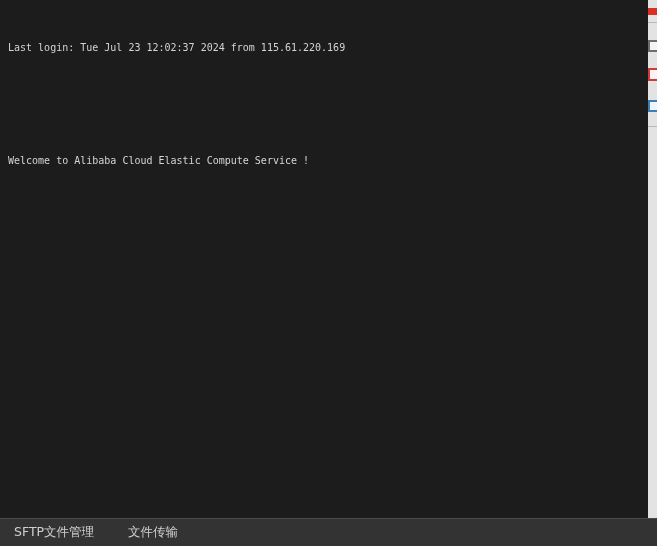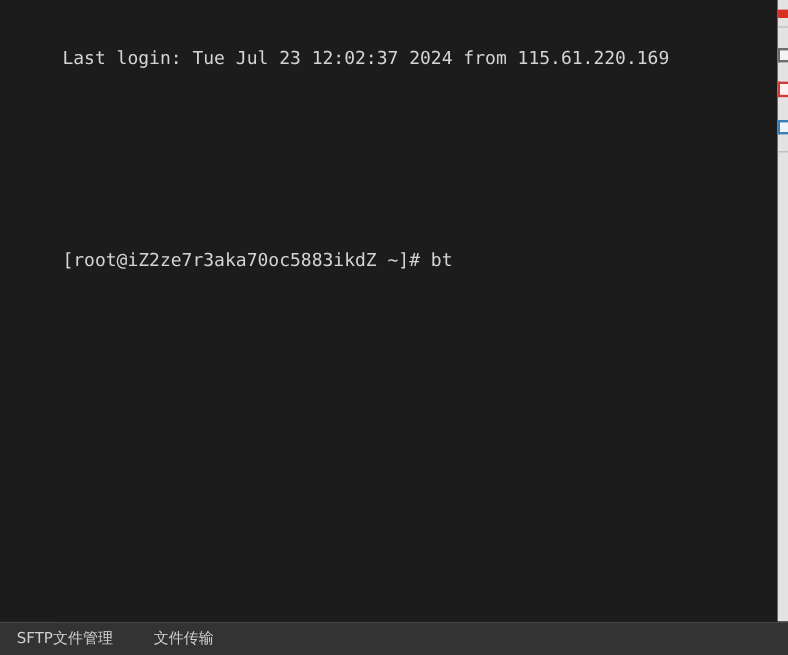--- a/index.html
+++ b/index.html
@@ -36,26 +36,25 @@
     position: absolute;
     left: 0;
     top: 0;
     right: 0;
     bottom: 0;
     padding: 2px 0 0 8px;
     box-sizing: border-box;
     background: #1c1c1c;
     color: #d6d4d2;
     font-family: "DejaVu Sans Mono", "Liberation Mono", monospace;
-    font-size: 15px;
+    font-size: 10px;
     line-height: 18.7px;
     letter-spacing: 0px;
     white-space: pre;
     overflow: hidden;
-    margin-left: 44px;
   }
 
   .term-line {
     height: 18.7px;
     white-space: pre;
     color: #d6d4d2;
   }
 
   .term-line.blank {
     color: transparent;
@@ -143,22 +142,22 @@
 </head>
 <body>
 
 <div id="app">
 
   <div class="terminal-wrap">
 
     <div class="terminal">
       <div class="term-line">Last login: Tue Jul 23 12:02:37 2024 from 115.61.220.169</div>
       <div class="term-line blank"></div>
+      <div class="term-line">Welcome to Alibaba Cloud Elastic Compute Service !</div>
       <div class="term-line blank"></div>
-      <div class="term-line">[root@iZ2ze7r3aka70oc5883ikdZ ~]# bt</div>
       
       
       
       
       
       
     </div>
 
     <div class="right-sliver">
       <div class="sliver-mark red-top"></div>

